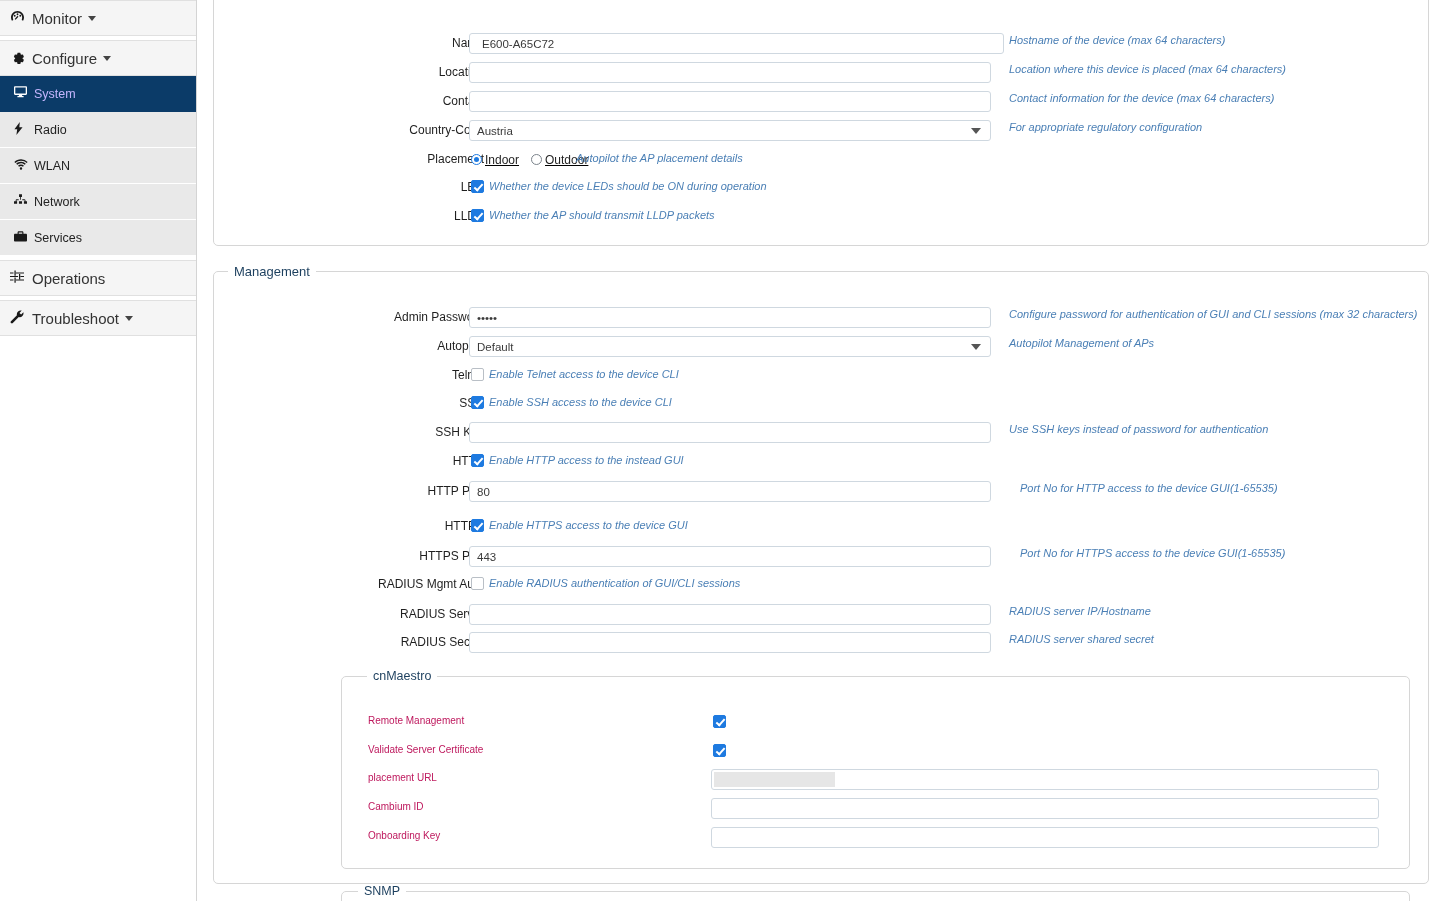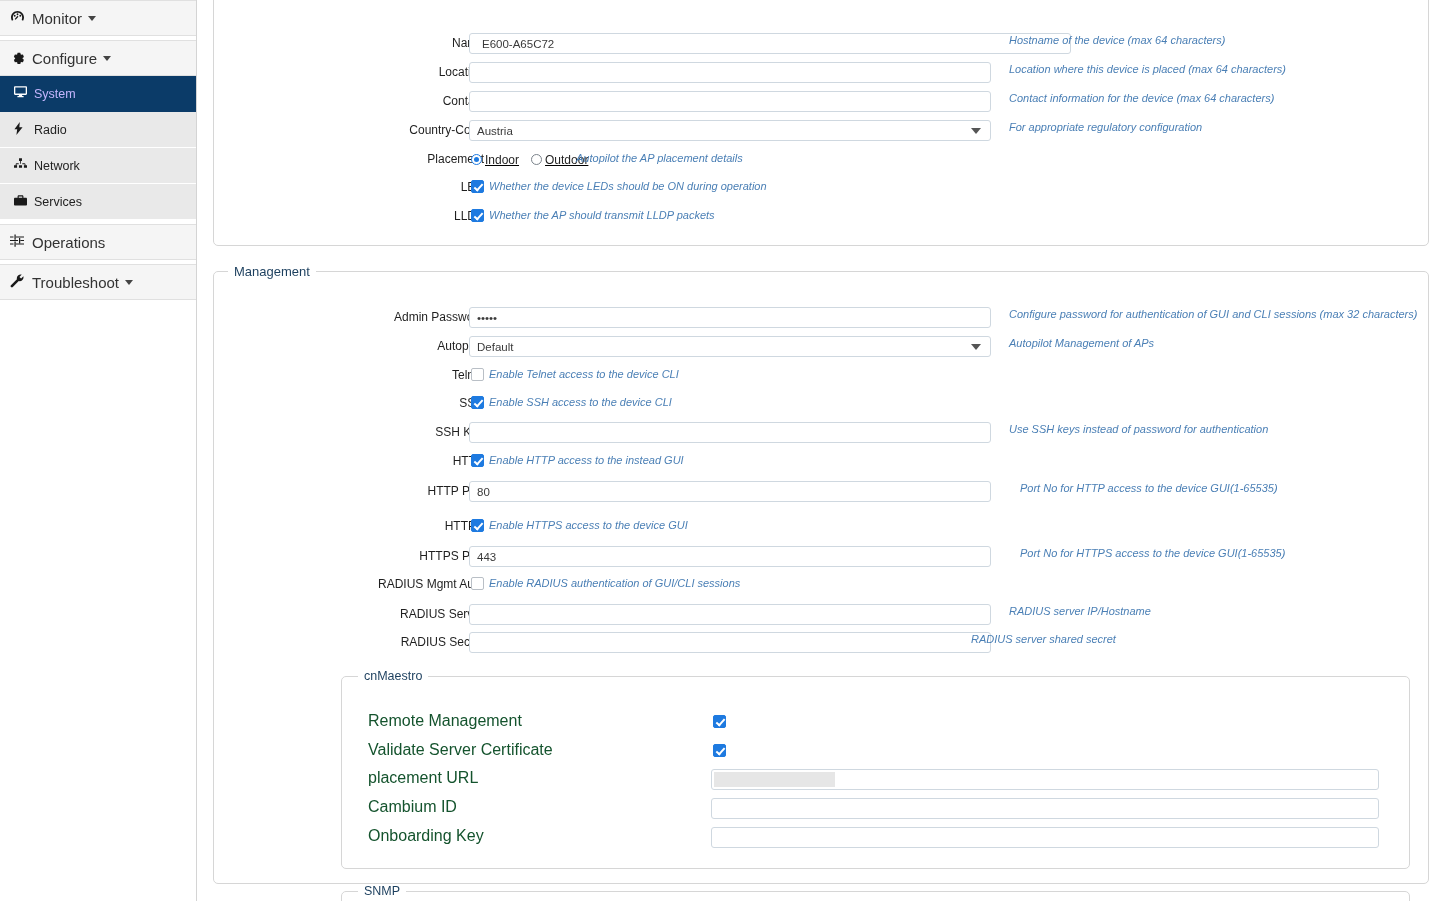--- a/index.html
+++ b/index.html
@@ -195,27 +195,27 @@
     border-radius: 5px;
     margin: 0; padding: 0;
     background: #ffffff;
   }
   fieldset.inner > legend {
     font-size: 12.5px;
     color: #1c3f5e;
     padding: 0 6px;
     margin-left: 16px;
   }
-  #fs-cnmaestro { left: 127px; top: 390px; width: 1069px; height: 200px; }
+  #fs-cnmaestro { left: 127px; top: 390px; width: 1069px; height: 200px; padding-left: 9px; }
   #fs-snmp { left: 127px; top: 605px; width: 1069px; height: 120px; }
 
   .clab {
     position: absolute;
-    font-size: 16px;
-    color: #14532d;
+    font-size: 10px;
+    color: #be185d;
     line-height: 22px;
     white-space: nowrap;
   }
   .redact {
     position: absolute;
     background: #e6e6e6;
   }
 </style>
 </head>
 <body>
@@ -258,20 +258,28 @@
 
       <div class="nav-sub">
         <span class="ico">
           <svg width="9" height="13" viewBox="0 0 10 16">
               <path d="M6.6 0L0 9h3.4L2.4 16 10 6.4H6l.6-6.4z"></path>
             </svg>
         </span>
         <span>Radio</span>
       </div>
 
+      <div class="nav-sub">
+        <span class="ico">
+          <svg width="14" height="11" viewBox="0 0 16 12">
+              <path d="M8 9.2a1.4 1.4 0 100 2.8 1.4 1.4 0 000-2.8zm0-3.1c-1.3 0-2.5.5-3.4 1.3l1.2 1.2A3.2 3.2 0 018 7.7c.8 0 1.6.3 2.2.9l1.2-1.2A4.9 4.9 0 008 6.1zm0-3.2C5.9 2.9 4 3.7 2.5 5.1l1.2 1.2A6 6 0 018 4.5c1.7 0 3.2.7 4.3 1.8l1.2-1.2A7.7 7.7 0 008 2.9zM8 0C5 0 2.4 1.2.4 3.1l1.2 1.2A9 9 0 018 1.6c2.5 0 4.8 1 6.4 2.7l1.2-1.2A10.7 10.7 0 008 0z"></path>
+            </svg>
+        </span>
+        <span>WLAN</span>
+      </div>
 
       <div class="nav-sub">
         <span class="ico">
           <svg width="13" height="12" viewBox="0 0 16 14">
               <path d="M6.2 0h3.6v3.2H6.2V0zM2.6 6.2h3.2v1H2.6v-1zm7.6 0h3.2v1h-3.2v-1zM7.5 3.2h1v3.6h-1V3.2zM0 8.4h3.8v3.2H0V8.4zm6.1 0h3.8v3.2H6.1V8.4zm6.1 0H16v3.2h-3.8V8.4zM2.1 6.6h1v2.2h-1V6.6zm11 0h1v2.2h-1V6.6z"></path>
             </svg>
         </span>
         <span>Network</span>
       </div>
 
@@ -309,21 +317,21 @@
     </div>
   </nav>
 
   <div id="content">
 
     <fieldset class="panel" id="panel-system">
       <legend>&nbsp;</legend>
 
       <div>
         <div class="lab" style="left:140px; top:30px; width:130px;">Name</div>
-        <input class="inp" style="left: 255px; top: 32px; width: 602px; padding-left: 12px;" value="E600-A65C72">
+        <input class="inp" style="left: 255px; top: 32px; width: 535px; padding-left: 12px;" value="E600-A65C72">
         <div class="help" style="left:795px; top:27px;">Hostname of the device (max 64 characters)</div>
       </div>
 
       <div>
         <div class="lab" style="left:140px; top:59px; width:130px;">Location</div>
         <input class="inp" style="left: 255px; top: 61px; width: 522px;" value="">
         <div class="help" style="left:795px; top:56px;">Location where this device is placed (max 64 characters)</div>
       </div>
 
       <div>
@@ -430,21 +438,21 @@
 
       <div>
         <div class="lab" style="left:130px; top:323px; width:140px;">RADIUS Server</div>
         <input class="inp" style="left: 255px; top: 325px; width: 522px;" value="">
         <div class="help" style="left:795px; top:320px;">RADIUS server IP/Hostname</div>
       </div>
 
       <div>
         <div class="lab" style="left:130px; top:351px; width:140px;">RADIUS Secret</div>
         <input class="inp" style="left: 255px; top: 353px; width: 522px;" value="">
-        <div class="help" style="left:757px; top:348px;">RADIUS server shared secret</div>
+        <div class="help" style="left:795px; top:348px;">RADIUS server shared secret</div>
       </div>
 
       <fieldset class="inner" id="fs-cnmaestro">
         <legend>cnMaestro</legend>
 
         <div class="clab" style="left:26px; top:27px;">Remote Management</div>
         <span class="cb on" style="left:371px; top:32px;"></span>
 
         <div class="clab" style="left:26px; top:56px;">Validate Server Certificate</div>
         <span class="cb on" style="left:371px; top:61px;"></span>

